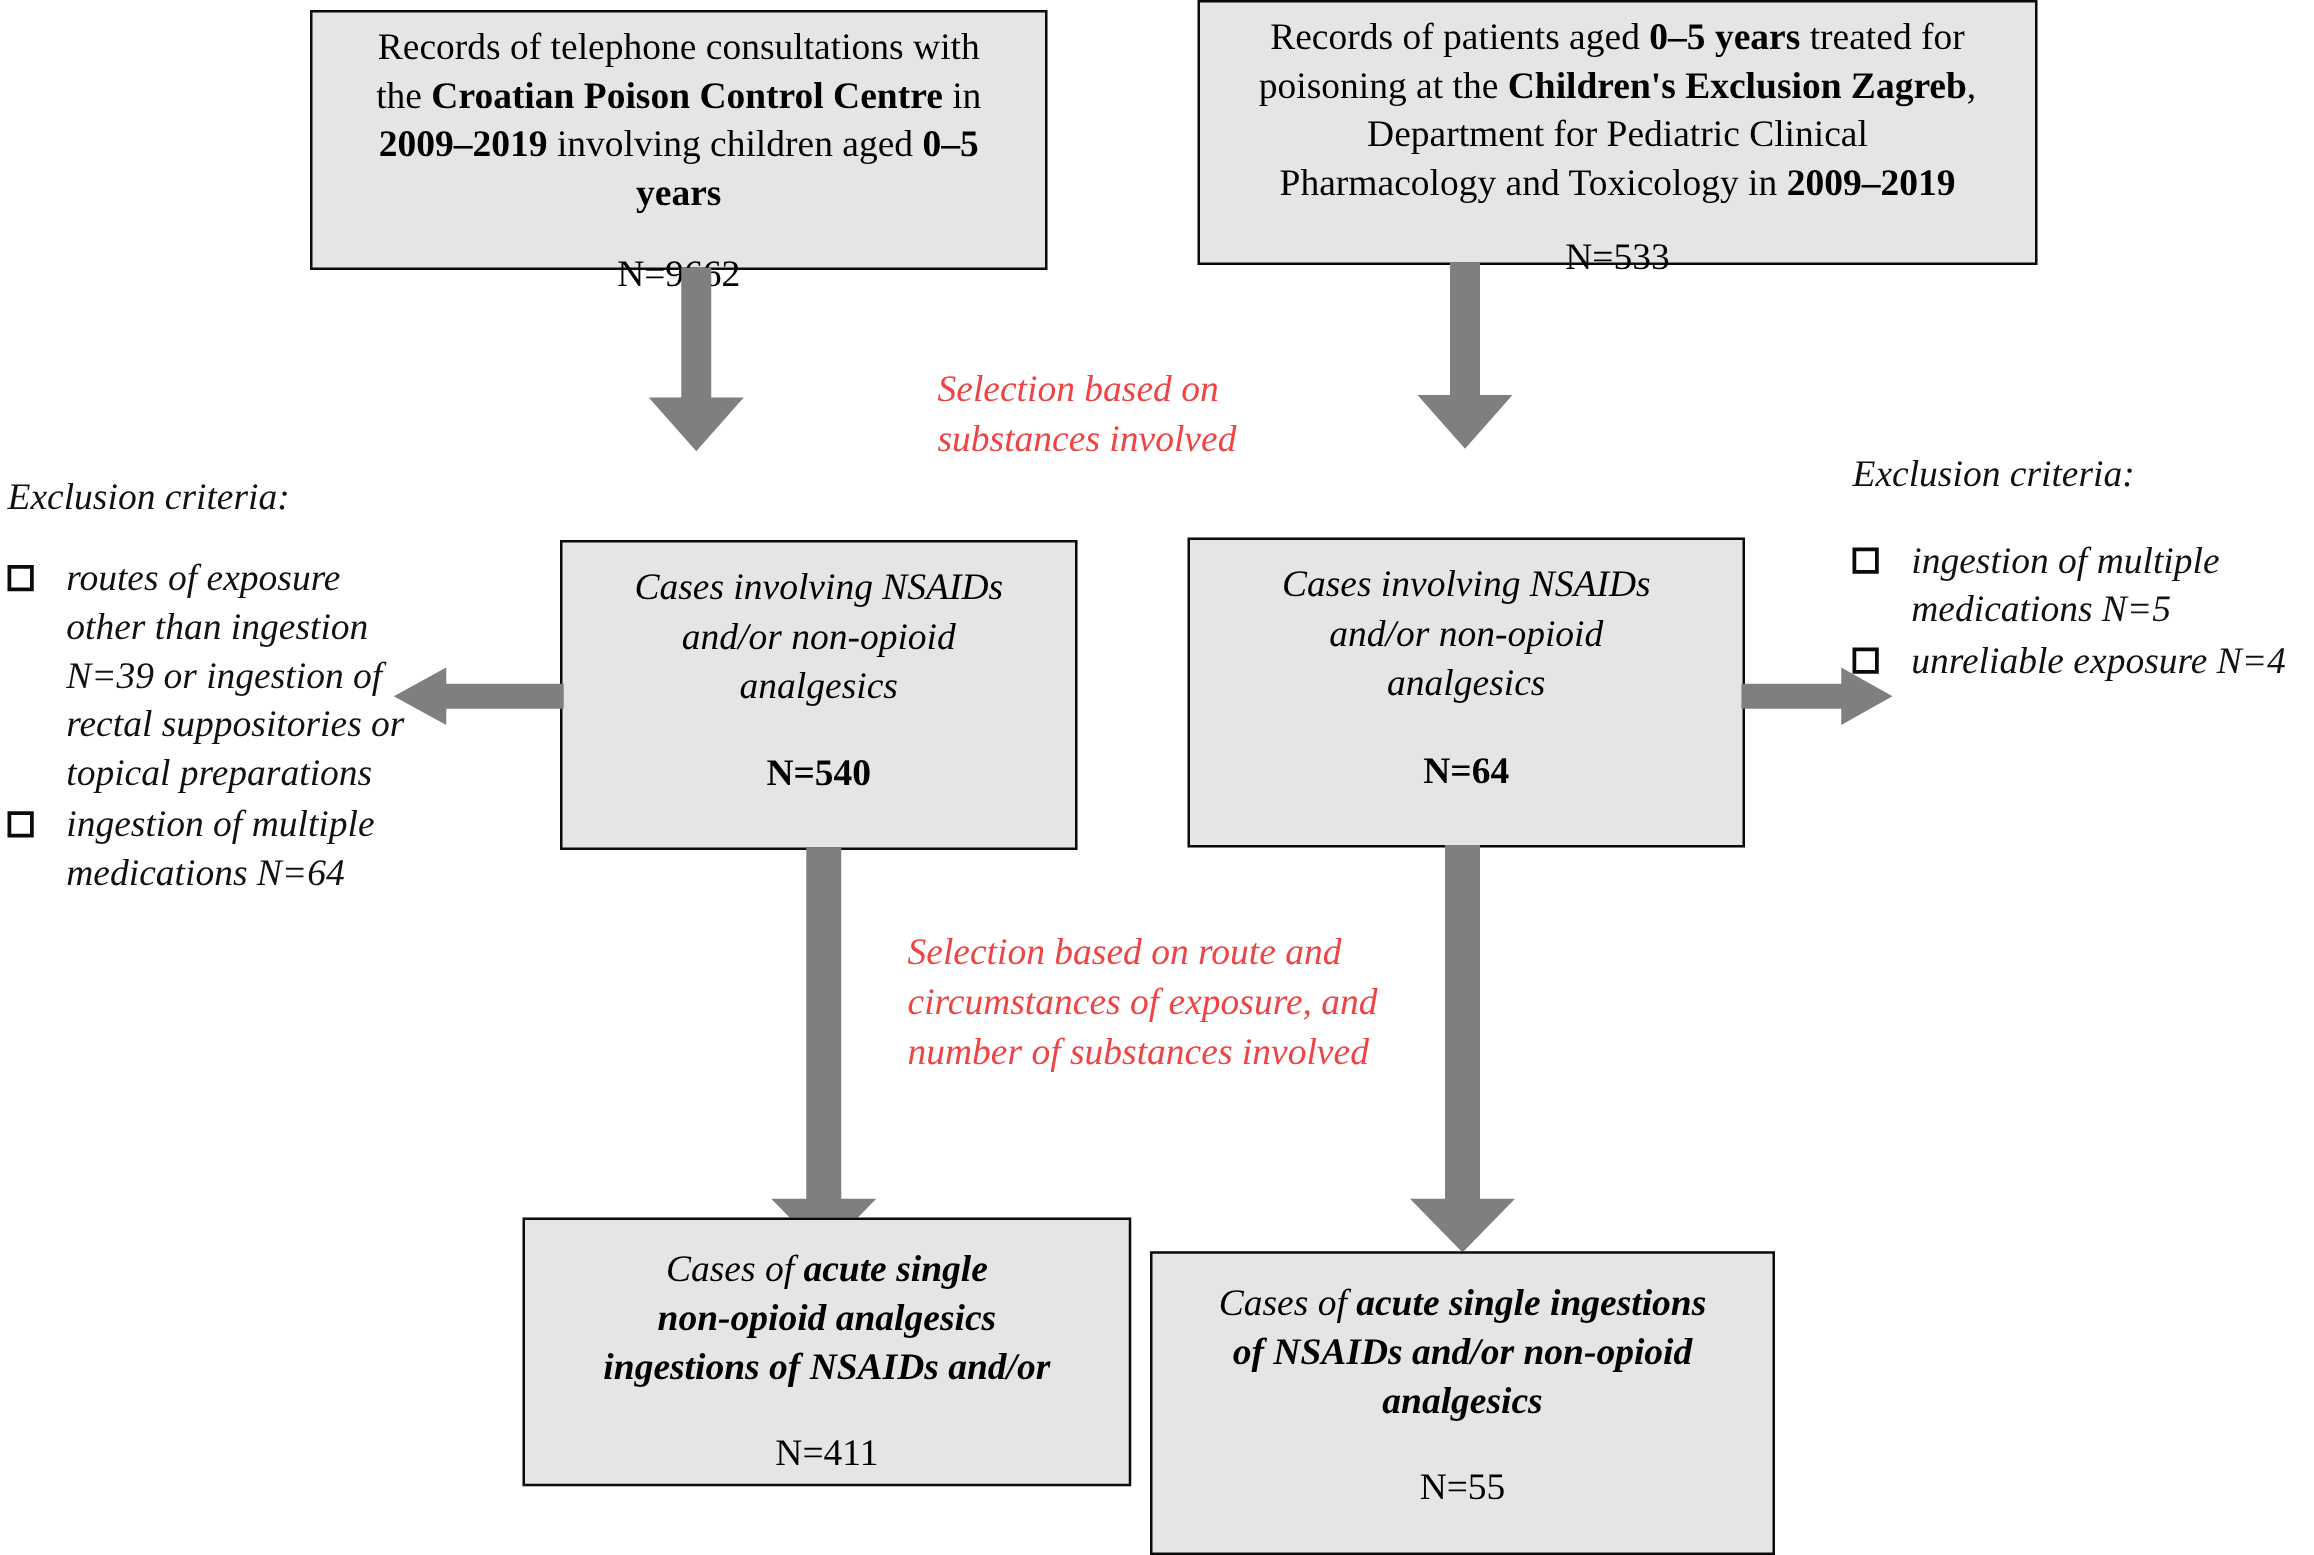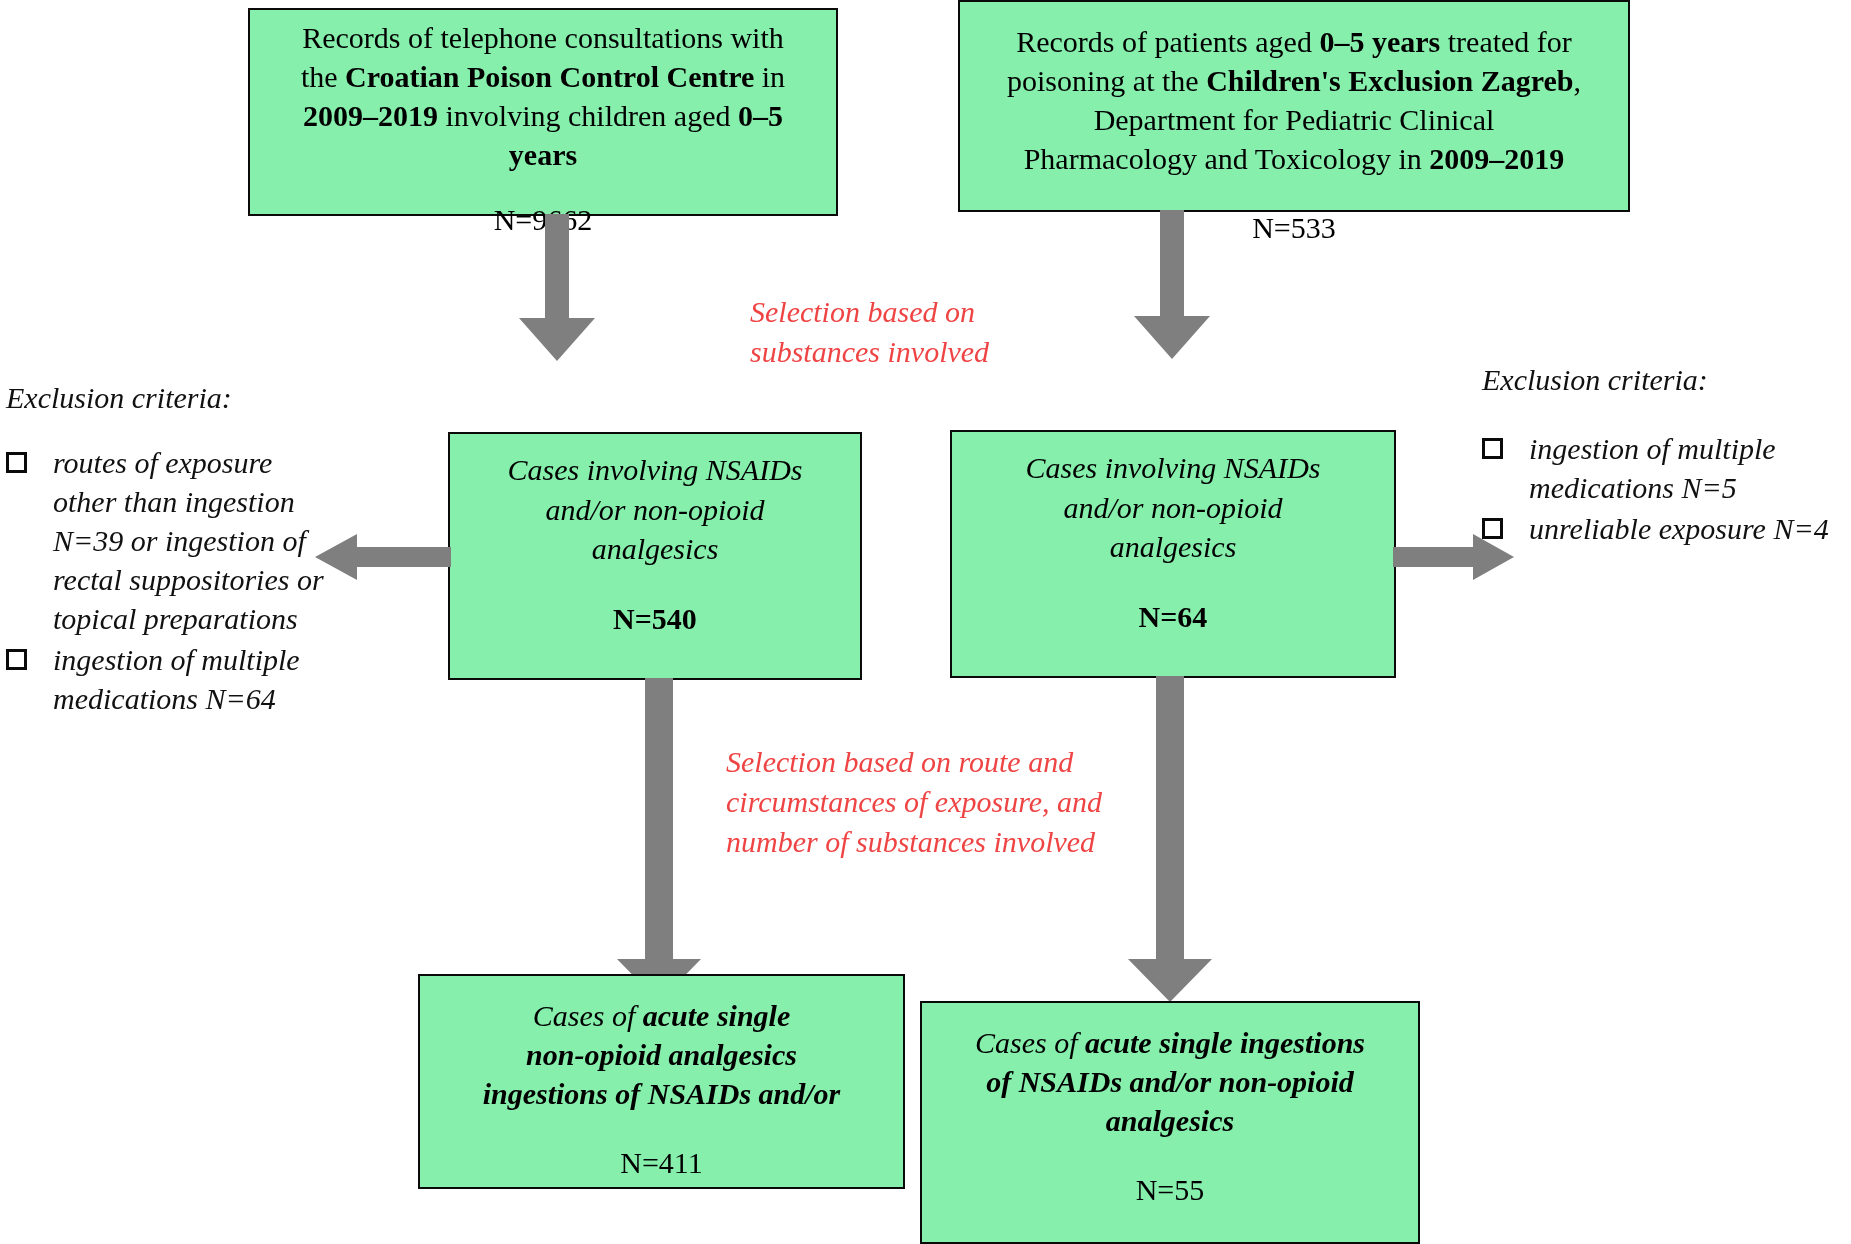--- a/index.html
+++ b/index.html
@@ -1,20 +1,20 @@
 <!DOCTYPE html>
 <html><head>
 <meta charset="utf-8">
 <style>
   html,body{margin:0;padding:0;background:#ffffff;}
   body{width:1851px;height:1244px;position:relative;overflow:hidden;
        font-family:"Liberation Serif","DejaVu Serif",serif;color:#000;}
   #canvas{position:absolute;left:0;top:0;width:1851px;height:1244px;}
 
-  .box{position:absolute;border:2.5px solid #0a0a0a;background:#86efac;
+  .box{position:absolute;border:2.5px solid #0a0a0a;background:#e5e5e5;
        box-sizing:border-box;text-align:center;}
   .box .body{padding:0 10px;}
   .box .line{display:block;}
   .ntext{display:block;}
 
   
   .top-box{font-style:normal;font-size:30px;line-height:1.30;}
   .top-box .body{padding-top:8px;}
   .top-box .ntext{margin-top:26px;font-size:30px;}
 
@@ -55,26 +55,26 @@
     <div class="body">
       <span class="line">Records of telephone consultations with</span>
       <span class="line"><span>the </span><b>Croatian Poison Control Centre</b><span> in</span></span>
       <span class="line"><b>2009–2019</b><span> involving children aged </span><b>0–5</b></span>
       <span class="line"><b>years</b></span>
       <span class="ntext">N=9662</span>
     </div>
   </div>
 
   <div class="box top-box" style="left:958px;top:0px;width:672px;height:212px;">
-    <div class="body" style="padding-top:20px;">
+    <div class="body" style="padding-top:8px;">
       <span class="line"><span>Records of patients aged </span><b>0–5 years</b><span> treated for</span></span>
       <span class="line"><span>poisoning at the </span><b>Children's Exclusion Zagreb</b><span>,</span></span>
       <span class="line">Department for Pediatric Clinical</span>
       <span class="line"><span>Pharmacology and Toxicology in </span><b>2009–2019</b></span>
-      <span class="ntext" style="margin-top:30px;">N=533</span>
+      <span class="ntext" style="margin-top:20px;">N=533</span>
     </div>
   </div>
 
   <div class="arrow" style="left:518px;top:214px;">
     <svg width="78" height="148" viewBox="0 0 78 148">
       <polygon points="27,0 51,0 51,104 77,104 39,147 1,104 27,104" fill="#7f7f7f"></polygon>
     </svg>
   </div>
 
   <div class="arrow" style="left:1133px;top:210px;">

